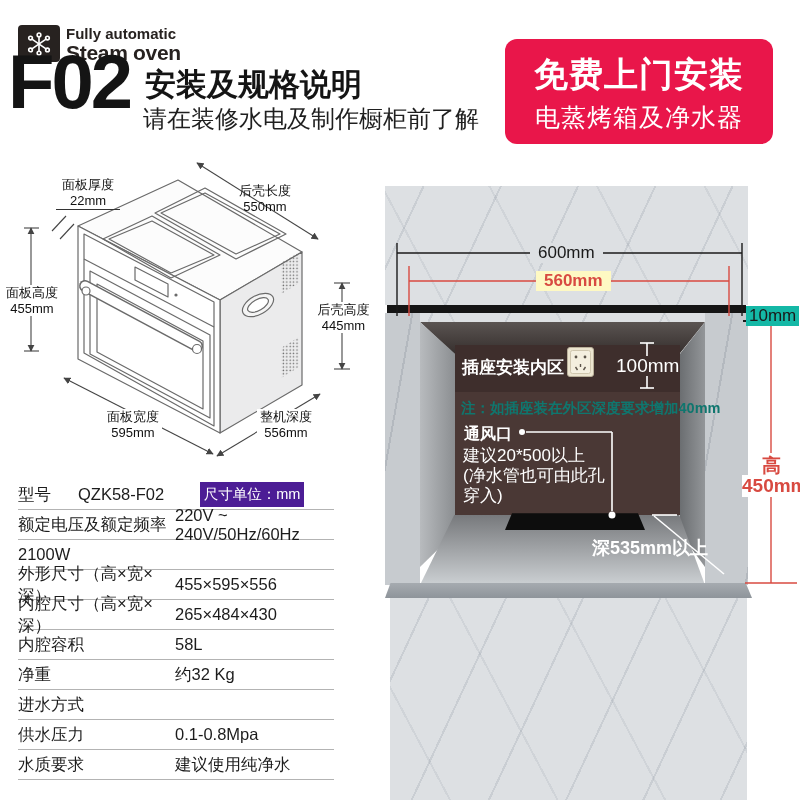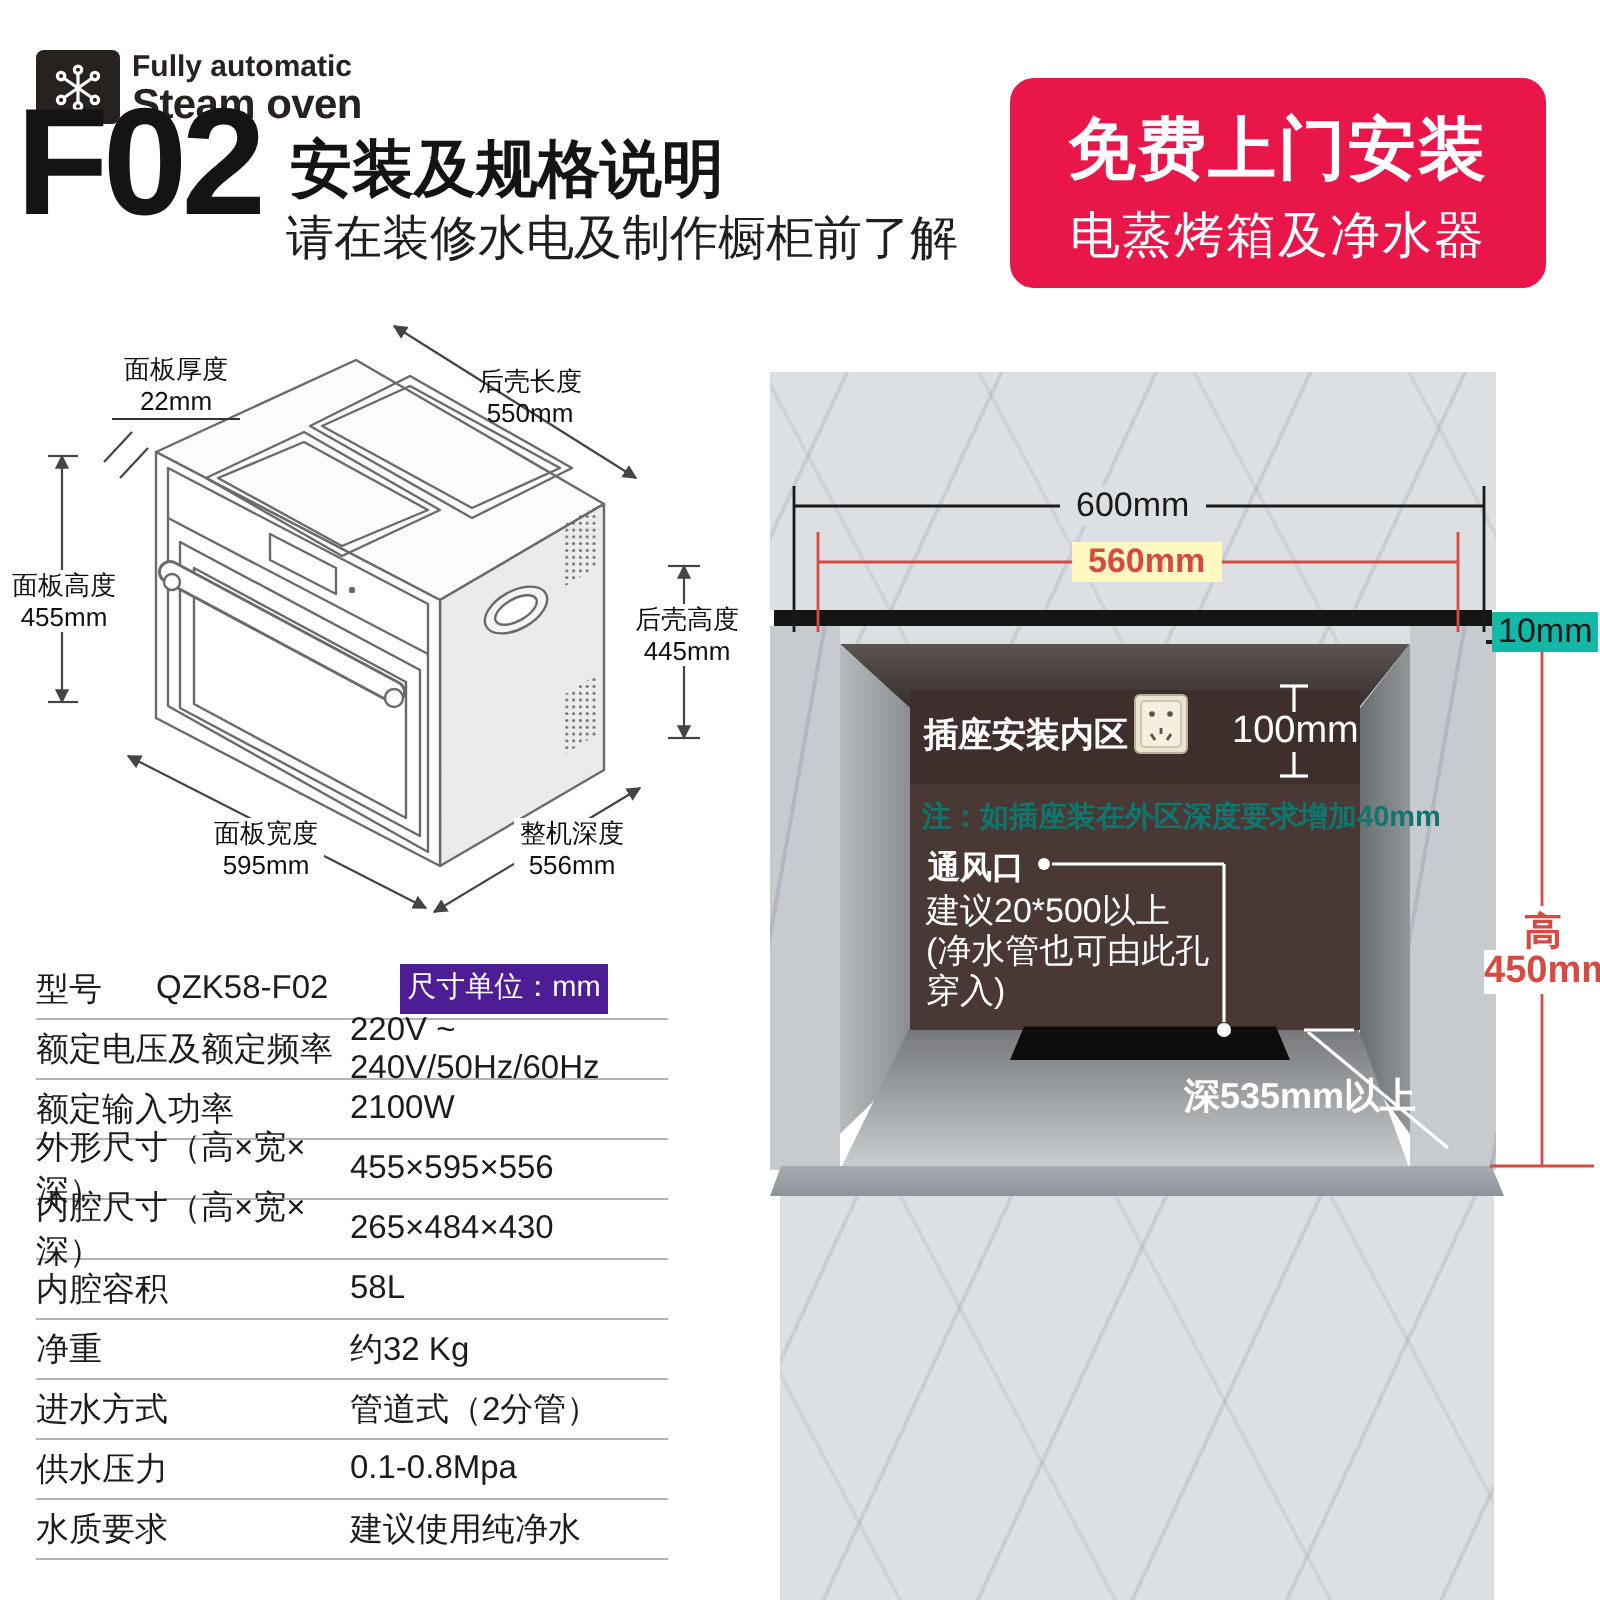--- a/index.html
+++ b/index.html
@@ -248,42 +248,40 @@
   <div class="srow first">
     <span class="lab">型号</span>
     <span class="val">QZK58-F02</span>
     <span class="unit-badge">尺寸单位：mm</span>
   </div>
   <div class="srow">
     <span class="lab">额定电压及额定频率</span>
     <span class="val">220V ~ 240V/50Hz/60Hz</span>
   </div>
   <div class="srow">
-    <span class="lab">额定输入功率</span>
     <span class="val">2100W</span>
   </div>
   <div class="srow">
     <span class="lab">外形尺寸（高×宽×深）</span>
     <span class="val">455×595×556</span>
   </div>
   <div class="srow">
     <span class="lab">内腔尺寸（高×宽×深）</span>
     <span class="val">265×484×430</span>
   </div>
   <div class="srow">
     <span class="lab">内腔容积</span>
     <span class="val">58L</span>
   </div>
   <div class="srow">
     <span class="lab">净重</span>
     <span class="val">约32 Kg</span>
   </div>
   <div class="srow">
     <span class="lab">进水方式</span>
-    <span class="val">管道式（2分管）</span>
   </div>
   <div class="srow">
     <span class="lab">供水压力</span>
     <span class="val">0.1-0.8Mpa</span>
   </div>
   <div class="srow">
     <span class="lab">水质要求</span>
     <span class="val">建议使用纯净水</span>
   </div>
 </div>

